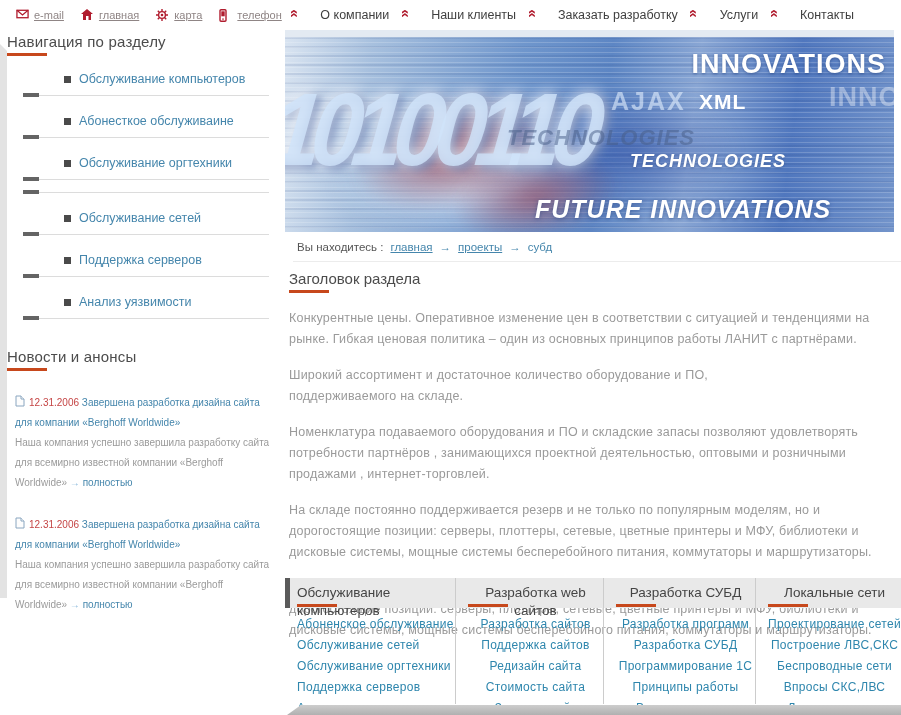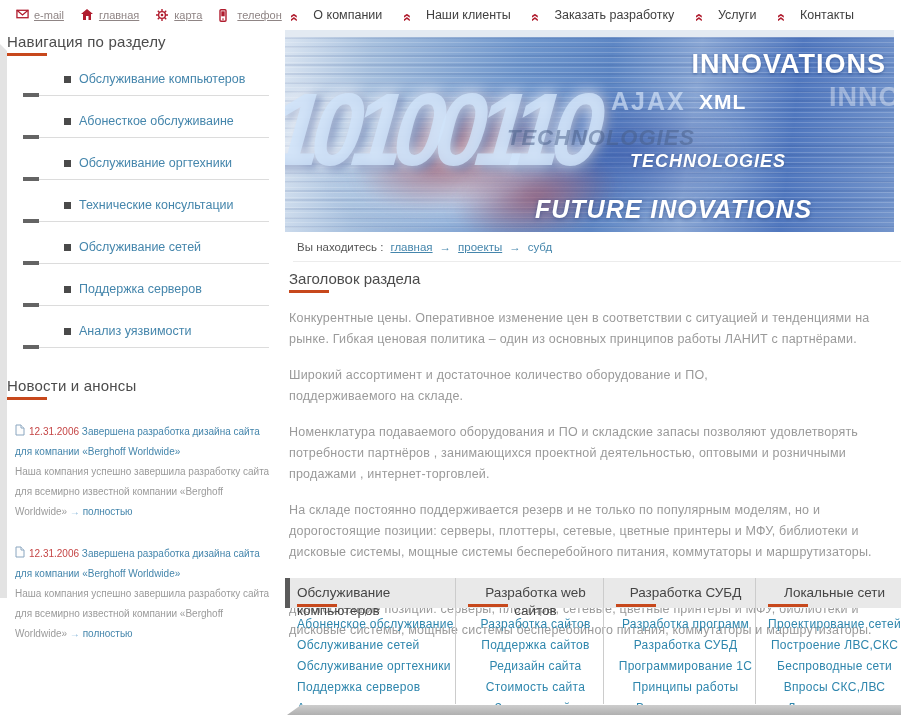--- a/index.html
+++ b/index.html
@@ -10,21 +10,21 @@
   }
   a { cursor:pointer; }
 
   
   .quick-links { position:absolute; left:16px; top:0; height:30px; display:flex; align-items:center; gap:17px; }
   .qlink { display:flex; align-items:center; gap:5px; font-size:11px; color:#8f8585; text-decoration:underline; }
   .qicon { display:inline-flex; width:13px; height:13px; }
 
   .top-nav { position:absolute; left:285px; top:0; width:609px; height:30px;
     display:flex; align-items:center; justify-content:space-between; padding:0 40px 0 6px; }
-  .nav-item { display:flex; align-items:flex-end; gap:15px; font-size:12.5px; color:#3f3f3f; text-decoration:none; }
+  .nav-item { display:flex; align-items:flex-start; gap:22px; font-size:12.5px; color:#3f3f3f; text-decoration:none; }
   .chev { display:inline-block; color:#b01c2e; font-weight:bold; font-size:15px; line-height:10px;
     transform:rotate(90deg); letter-spacing:-1px; }
   .subheader-strip { position:absolute; left:285px; top:30px; width:609px; height:7px; background:#e3eaf2; }
 
   
   .left-gutter { position:absolute; left:0; top:58px; width:7px; height:540px; background:#e3e3e3; }
   .gutter-corner { position:absolute; left:0; top:44px; width:0; height:0;
     border-left:14px solid #e3e3e3; border-top:14px solid #fff; }
   .sidebar { position:absolute; left:7px; top:33px; width:276px; background:#fff; }
   .panel-head h2 { font-size:15px; font-weight:normal; color:#4c4c4c; letter-spacing:.2px; }
@@ -197,21 +197,20 @@
         </li>
       <li>
           <a class="side-link"><span class="bullet"></span><span>Абонесткое обслуживаине</span></a>
           <div class="sep"></div>
         </li>
       <li>
           <a class="side-link"><span class="bullet"></span><span>Обслуживание оргтехники</span></a>
           <div class="sep"></div>
         </li>
       <li>
-          <a class="side-link"><span class="bullet"></span><span>Технические консультации</span></a>
           <div class="sep"></div>
         </li>
       <li>
           <a class="side-link"><span class="bullet"></span><span>Обслуживание сетей</span></a>
           <div class="sep"></div>
         </li>
       <li>
           <a class="side-link"><span class="bullet"></span><span>Поддержка серверов</span></a>
           <div class="sep"></div>
         </li>
@@ -259,21 +258,21 @@
     <div class="blob blob-blue"></div>
     <div class="blob blob-red1"></div>
     <div class="blob blob-red2"></div>
     <span class="b-binary">10100110</span>
     <span class="b-inno2">INNOVATIONS</span>
     <span class="b-inno1">INNOVATIONS</span>
     <span class="b-ajax">AJAX</span>
     <span class="b-xml">XML</span>
     <span class="b-tech1">TECHNOLOGIES</span>
     <span class="b-tech2">TECHNOLOGIES</span>
-    <span class="b-future">FUTURE INOVATIONS</span>
+    <span class="b-future">FUTURE INNOVATIONS</span>
   </div>
 
   <div class="breadcrumb">
     <span>Вы находитесь :</span>
     <a class="bc-link">главная</a>
     <span class="bc-arr">→</span>
     <a class="bc-link">проекты</a>
     <span class="bc-arr">→</span>
     <span class="bc-current">субд</span>
   </div>

